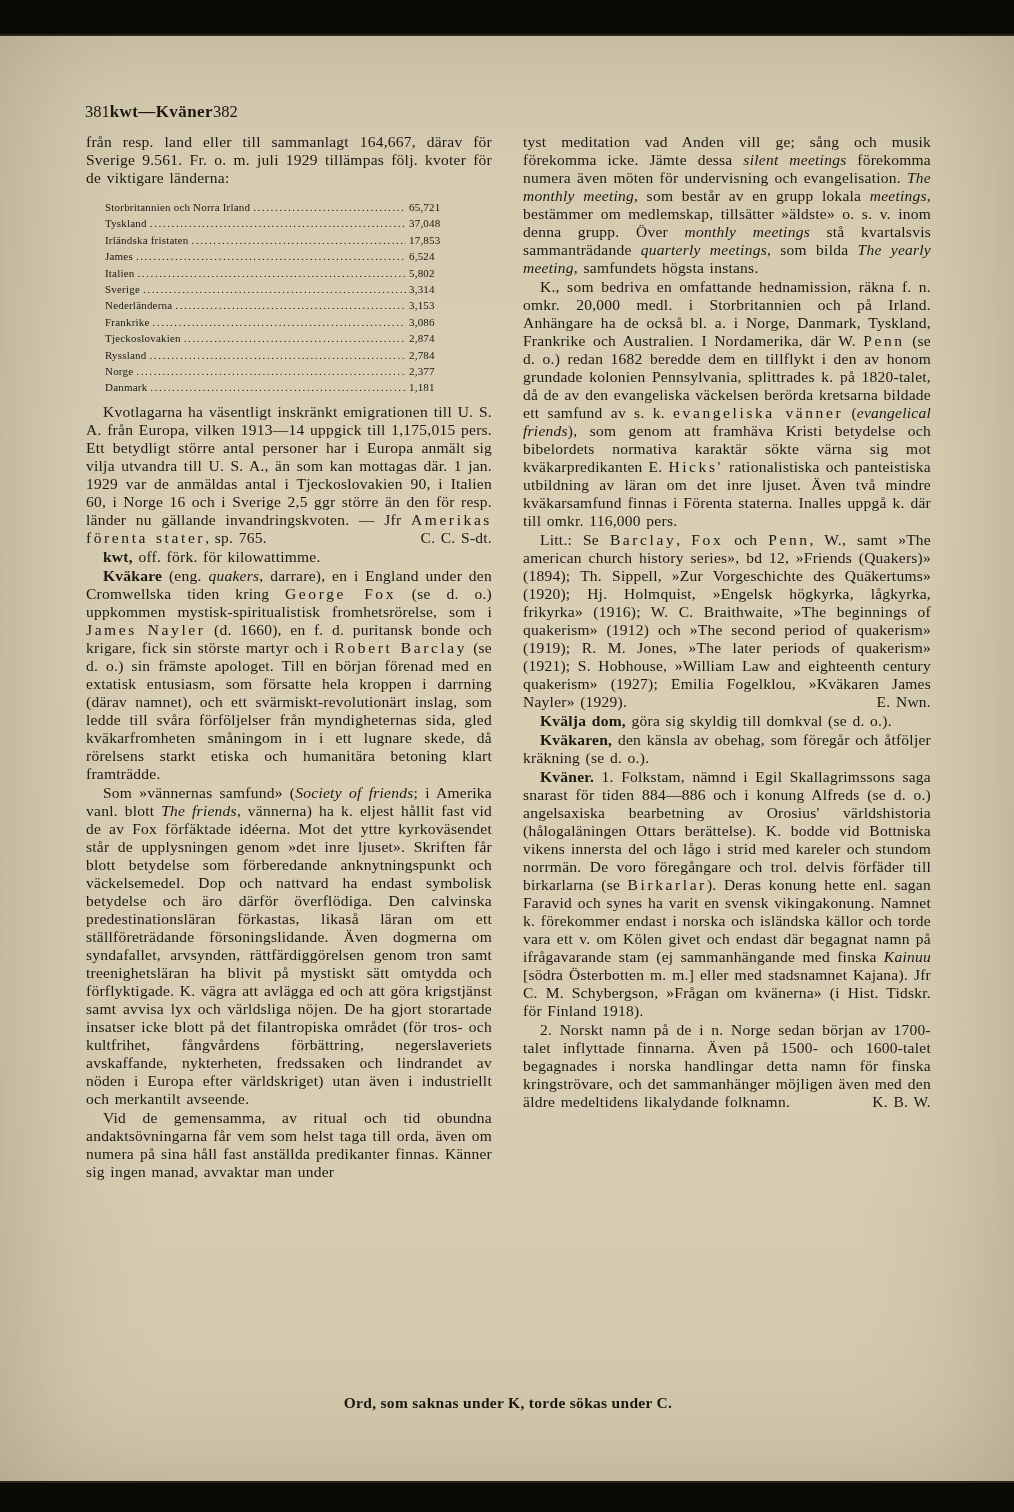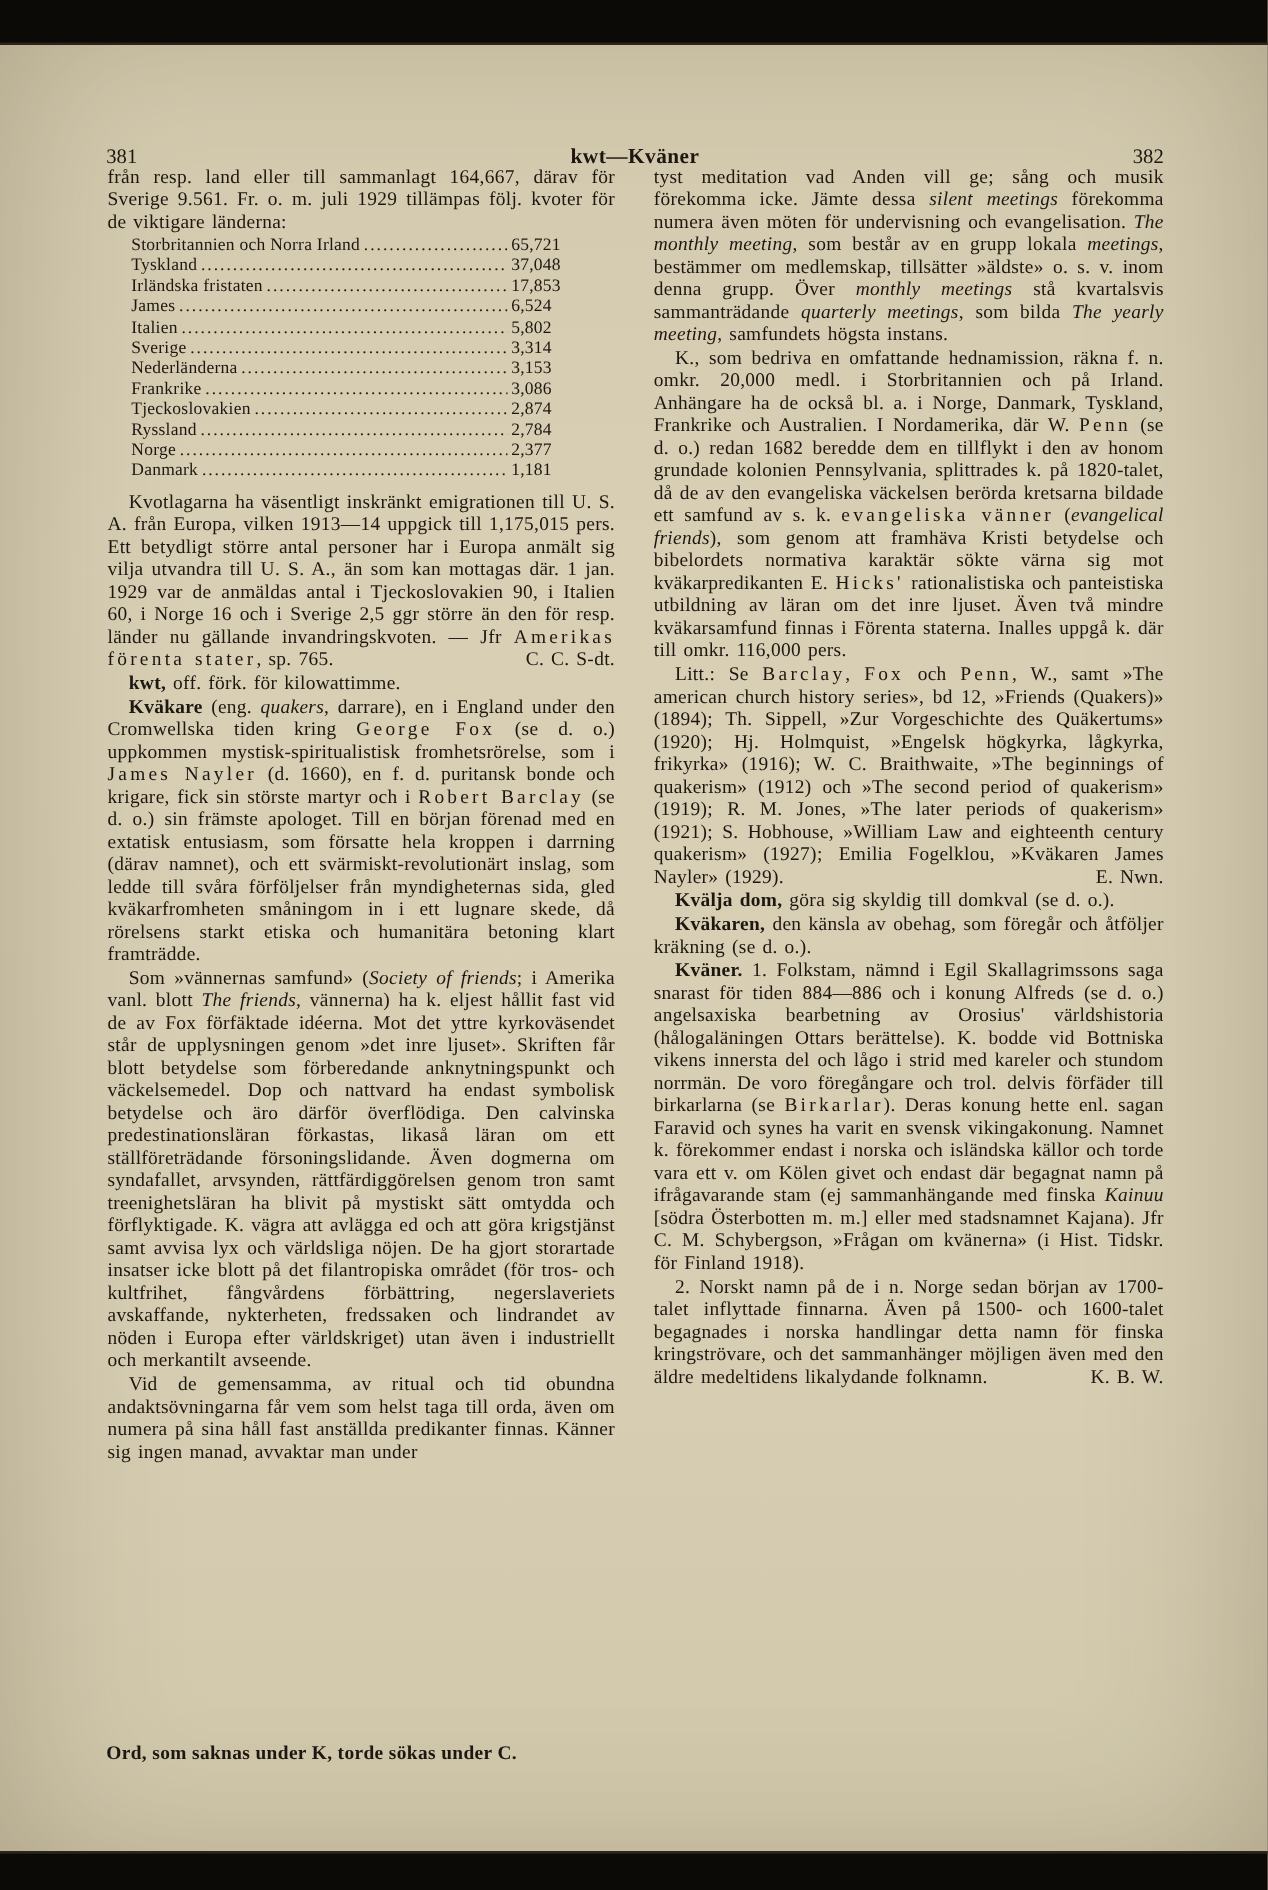--- a/index.html
+++ b/index.html
@@ -10,59 +10,58 @@
     background:linear-gradient(180deg,#d2c9ad 0%, #d8cfb5 30%, #d7ceb3 70%, #d0c7ab 100%);
     box-shadow: inset 0 0 140px rgba(70,58,34,.28);
     color:#1d1710;
   }
   .bar { position:absolute; left:-4px; right:-4px; background:#0c0a07; }
   .bar.top { top:0; height:36px; border-bottom:2px solid #2a241a; }
   .bar.bottom { bottom:0; height:31px; border-top:2px solid #2a241a; }
 
   header {
     position:absolute; top:102px; left:85px; width:846px;
-    display:flex; justify-content:space-between; align-items:baseline;
+    display:flex; justify-content:flex-start; align-items:baseline;
     font-size:17px;
-    margin-top:13px;
   }
   header .title { font-weight:bold; letter-spacing:.4px; }
   header .pagenum { font-size:16.5px; }
 
   .col {
     position:absolute; top:132px; width:408px;
     font-size:15.5px; line-height:18px; text-align:justify;
     letter-spacing:.25px; word-spacing:1.4px;
   }
   .col.left { left:85px; }
   .col.right { left:522px; width:410px; }
 
   p { margin:1px; }
   p.indent { text-indent:17px; }
   .seg-b { font-weight:bold; }
   .seg-i { font-style:italic; }
   .seg-sp { letter-spacing:2.6px; }
   .sig { float:right; white-space:nowrap; }
 
   .quota-table {
-    margin:2px 0 7px 20px; width:350px;
-    font-size:14px; line-height:16.4px;
+    margin:12px 0 7px 20px; width:350px;
+    font-size:11px; line-height:16.4px;
     letter-spacing:.2px; word-spacing:normal; text-align:left;
   }
   .trow { display:flex; align-items:baseline; }
   .tlabel { white-space:nowrap; }
   .leader { flex:1 1 auto; overflow:hidden; white-space:nowrap; margin:0 3px; }
   .leader::after {
     content:"...................................................................";
     letter-spacing:1.6px;
   }
   .tvalue { white-space:nowrap; min-width:46px; text-align:left; }
 
   .footer-note {
     position:absolute; top:1394px; left:85px; width:846px;
-    font-weight:bold; font-size:15.5px; letter-spacing:.3px;
+    text-align:center; font-weight:bold; font-size:15.5px; letter-spacing:.3px;
   }
 </style>
 </head>
 <body>
 
 <div class="scan-page">
   <div class="bar top"></div>
 
   <header>
     <span class="pagenum">381</span>

